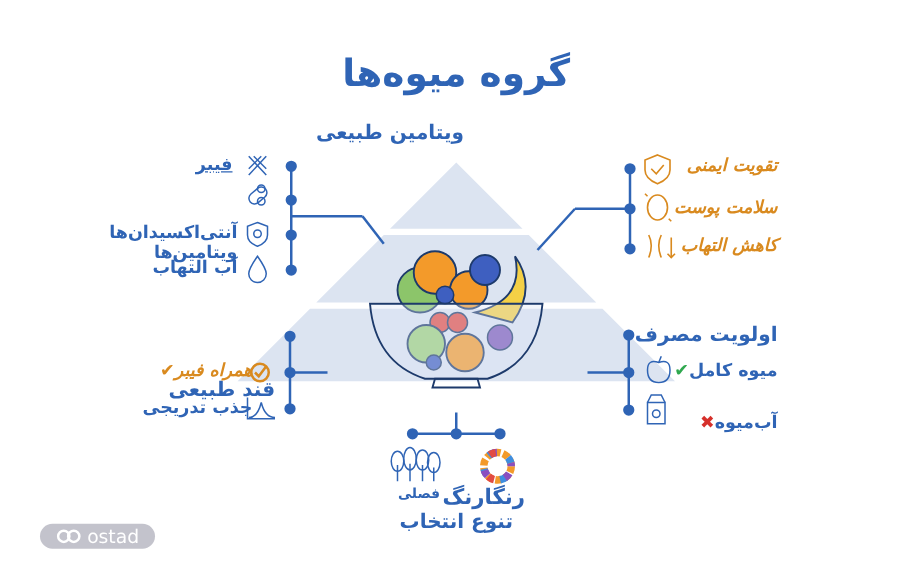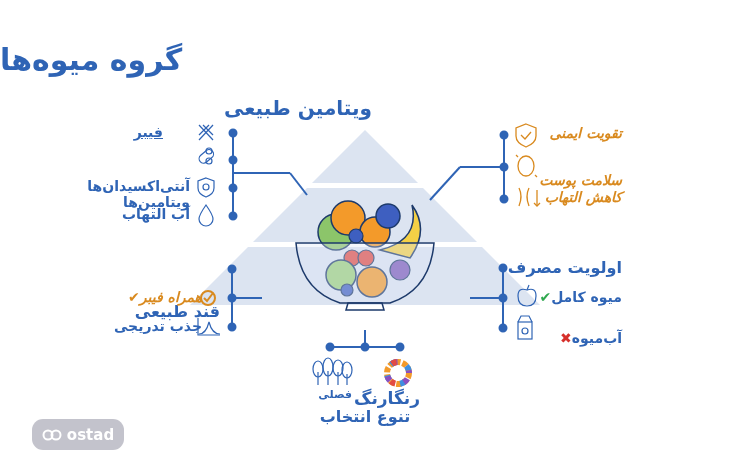--- a/index.html
+++ b/index.html
@@ -1,24 +1,24 @@
 <!DOCTYPE html>
 <html><head>
 <meta charset="utf-8">
 <style>
   html, body { margin:0; padding:0; }
   body { width:730px; height:460px; background:#ffffff; position:relative; overflow:hidden; font-family:"DejaVu Sans", sans-serif; }
   .abs { position:absolute; }
-  .title { left:0; width:730px; top:42px; text-align:left; color:#2f64b5; font-weight:bold; font-size:30px; direction:rtl; }
-  .subtitle { left:0; width:596px; top:96px; text-align:center; color:#2f64b5; font-weight:bold; font-size:20px; direction:rtl; }
+  .title { left:0; width:730px; top:42px; text-align:center; color:#2f64b5; font-weight:bold; font-size:30px; direction:rtl; }
+  .subtitle { left:14px; width:596px; top:96px; text-align:center; color:#2f64b5; font-weight:bold; font-size:16px; direction:rtl; }
   .txt-blue { color:#2f64b5; font-weight:bold; direction:rtl; white-space:nowrap; }
   .txt-orange { color:#d98a1f; font-weight:bold; direction:rtl; white-space:nowrap;font-style:italic; }
   .lbl { font-size:14px; }
   .head { font-size:16px; }
-  .logo { left:32px; top:419px; width:92px; height:31px; border-radius:11px; background:#c3c3cc; display:flex; align-items:center; justify-content:center; gap:5px; color:#fff; font-size:15px; font-weight:bold; }
+  .logo { left:32px; top:419px; width:92px; height:20px; border-radius:11px; background:#c3c3cc; display:flex; align-items:center; justify-content:center; gap:5px; color:#fff; font-size:15px; font-weight:normal; }
   svg { position:absolute; left:0; top:0; }
 </style>
 </head>
 <body>
 
 <svg width="730" height="460">
 
   <g>
     <polygon points="365,130 418,183 312,183" fill="#dce4f1"></polygon>
     <polygon points="307,188 423,188 477,242 253,242" fill="#dce4f1"></polygon>
@@ -162,27 +162,27 @@
         <line x1="338" y1="372" x2="338" y2="385"></line>
       <ellipse cx="347" cy="370" rx="5" ry="8"></ellipse>
         <line x1="347" y1="374" x2="347" y2="385"></line>
     </g>
   </g>
 </svg>
 
 <div class="abs title">گروه میوه‌ها</div>
 <div class="abs subtitle">ویتامین طبیعی</div>
 
-<div class="abs txt-blue lbl" style="right:567px; top:124px;text-decoration:underline;">فیبر</div>
+<div class="abs txt-blue lbl" style="right:544px; top:124px;text-decoration:underline;">فیبر</div>
 <div class="abs txt-blue lbl" style="right:540px; top:151px;margin-top:43px;">ویتامین‌ها</div>
 <div class="abs txt-blue lbl" style="right:540px; top:178px;">آنتی‌اکسیدان‌ها</div>
 <div class="abs txt-blue lbl" style="right:540px; top:206px;">آب التهاب</div>
 
 <div class="abs txt-orange lbl" style="right:108px; top:125px;">تقویت ایمنی</div>
-<div class="abs txt-orange lbl" style="right:108px; top:172px;">سلامت پوست</div>
+<div class="abs txt-orange lbl" style="right:108px; top:158px;">سلامت پوست</div>
 <div class="abs txt-orange lbl" style="right:108px; top:189px;">کاهش التهاب</div>
 
 <div class="abs txt-blue head" style="right:510px; top:258px;margin-top:44px;">قند طبیعی</div>
 <div class="abs txt-orange lbl" style="right:528px; top:289px;">
   <span>همراه فیبر</span><span style="color:#d98a1f;">✔</span>
 </div>
 <div class="abs txt-blue lbl" style="right:528px; top:318px;">جذب تدریجی</div>
 
 <div class="abs txt-blue head" style="right:108px; top:258px;">اولویت مصرف</div>
 <div class="abs txt-blue lbl" style="right:108px; top:289px;">

